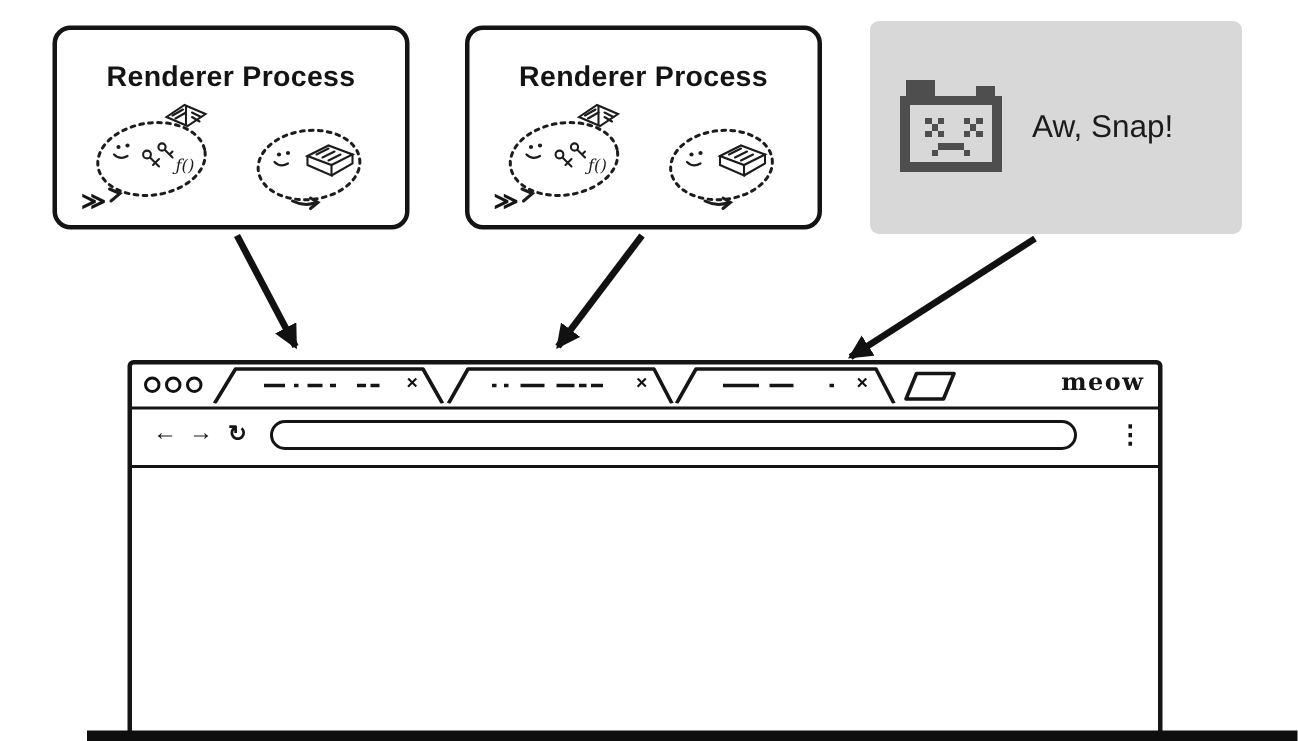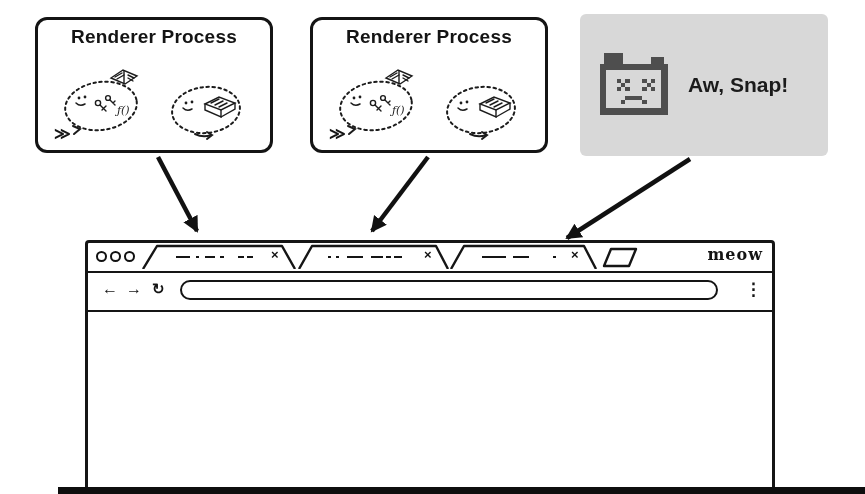--- a/index.html
+++ b/index.html
@@ -20,38 +20,38 @@
     border-radius: 12px;
     box-sizing: border-box;
   }
   .renderer-box.b1 { left: 35px; top: 17px; }
   .renderer-box.b2 { left: 310px; top: 17px; }
   .renderer-title {
     text-align: center;
     font-weight: bold;
     font-size: 19px;
     color: #141414;
-    margin-top: 6px;
+    margin-top: 21px;
     letter-spacing: .2px;
   }
   .doodle-svg { position: absolute; left: 6px; bottom: 2px; width: 220px; height: 86px; }
 
   .snap-box {
     position: absolute;
     left: 580px; top: 14px;
     width: 248px; height: 142px;
     background: #d8d8d8;
     border-radius: 6px;
     display: flex;
     align-items: center;
     gap: 16px;
     padding-left: 20px;
     box-sizing: border-box;
   }
-  .snap-title { font-size: 21px; font-weight: bold; color: #1b1b1b; }
+  .snap-title { font-size: 21px; font-weight: normal; color: #1b1b1b; }
 
   
   .arrows { position: absolute; inset: 0; width: 865px; height: 494px; pointer-events: none; }
 
   
   .browser {
     position: absolute;
     left: 85px; top: 240px;
     width: 690px; height: 254px;
     border: 3px solid #151515;

